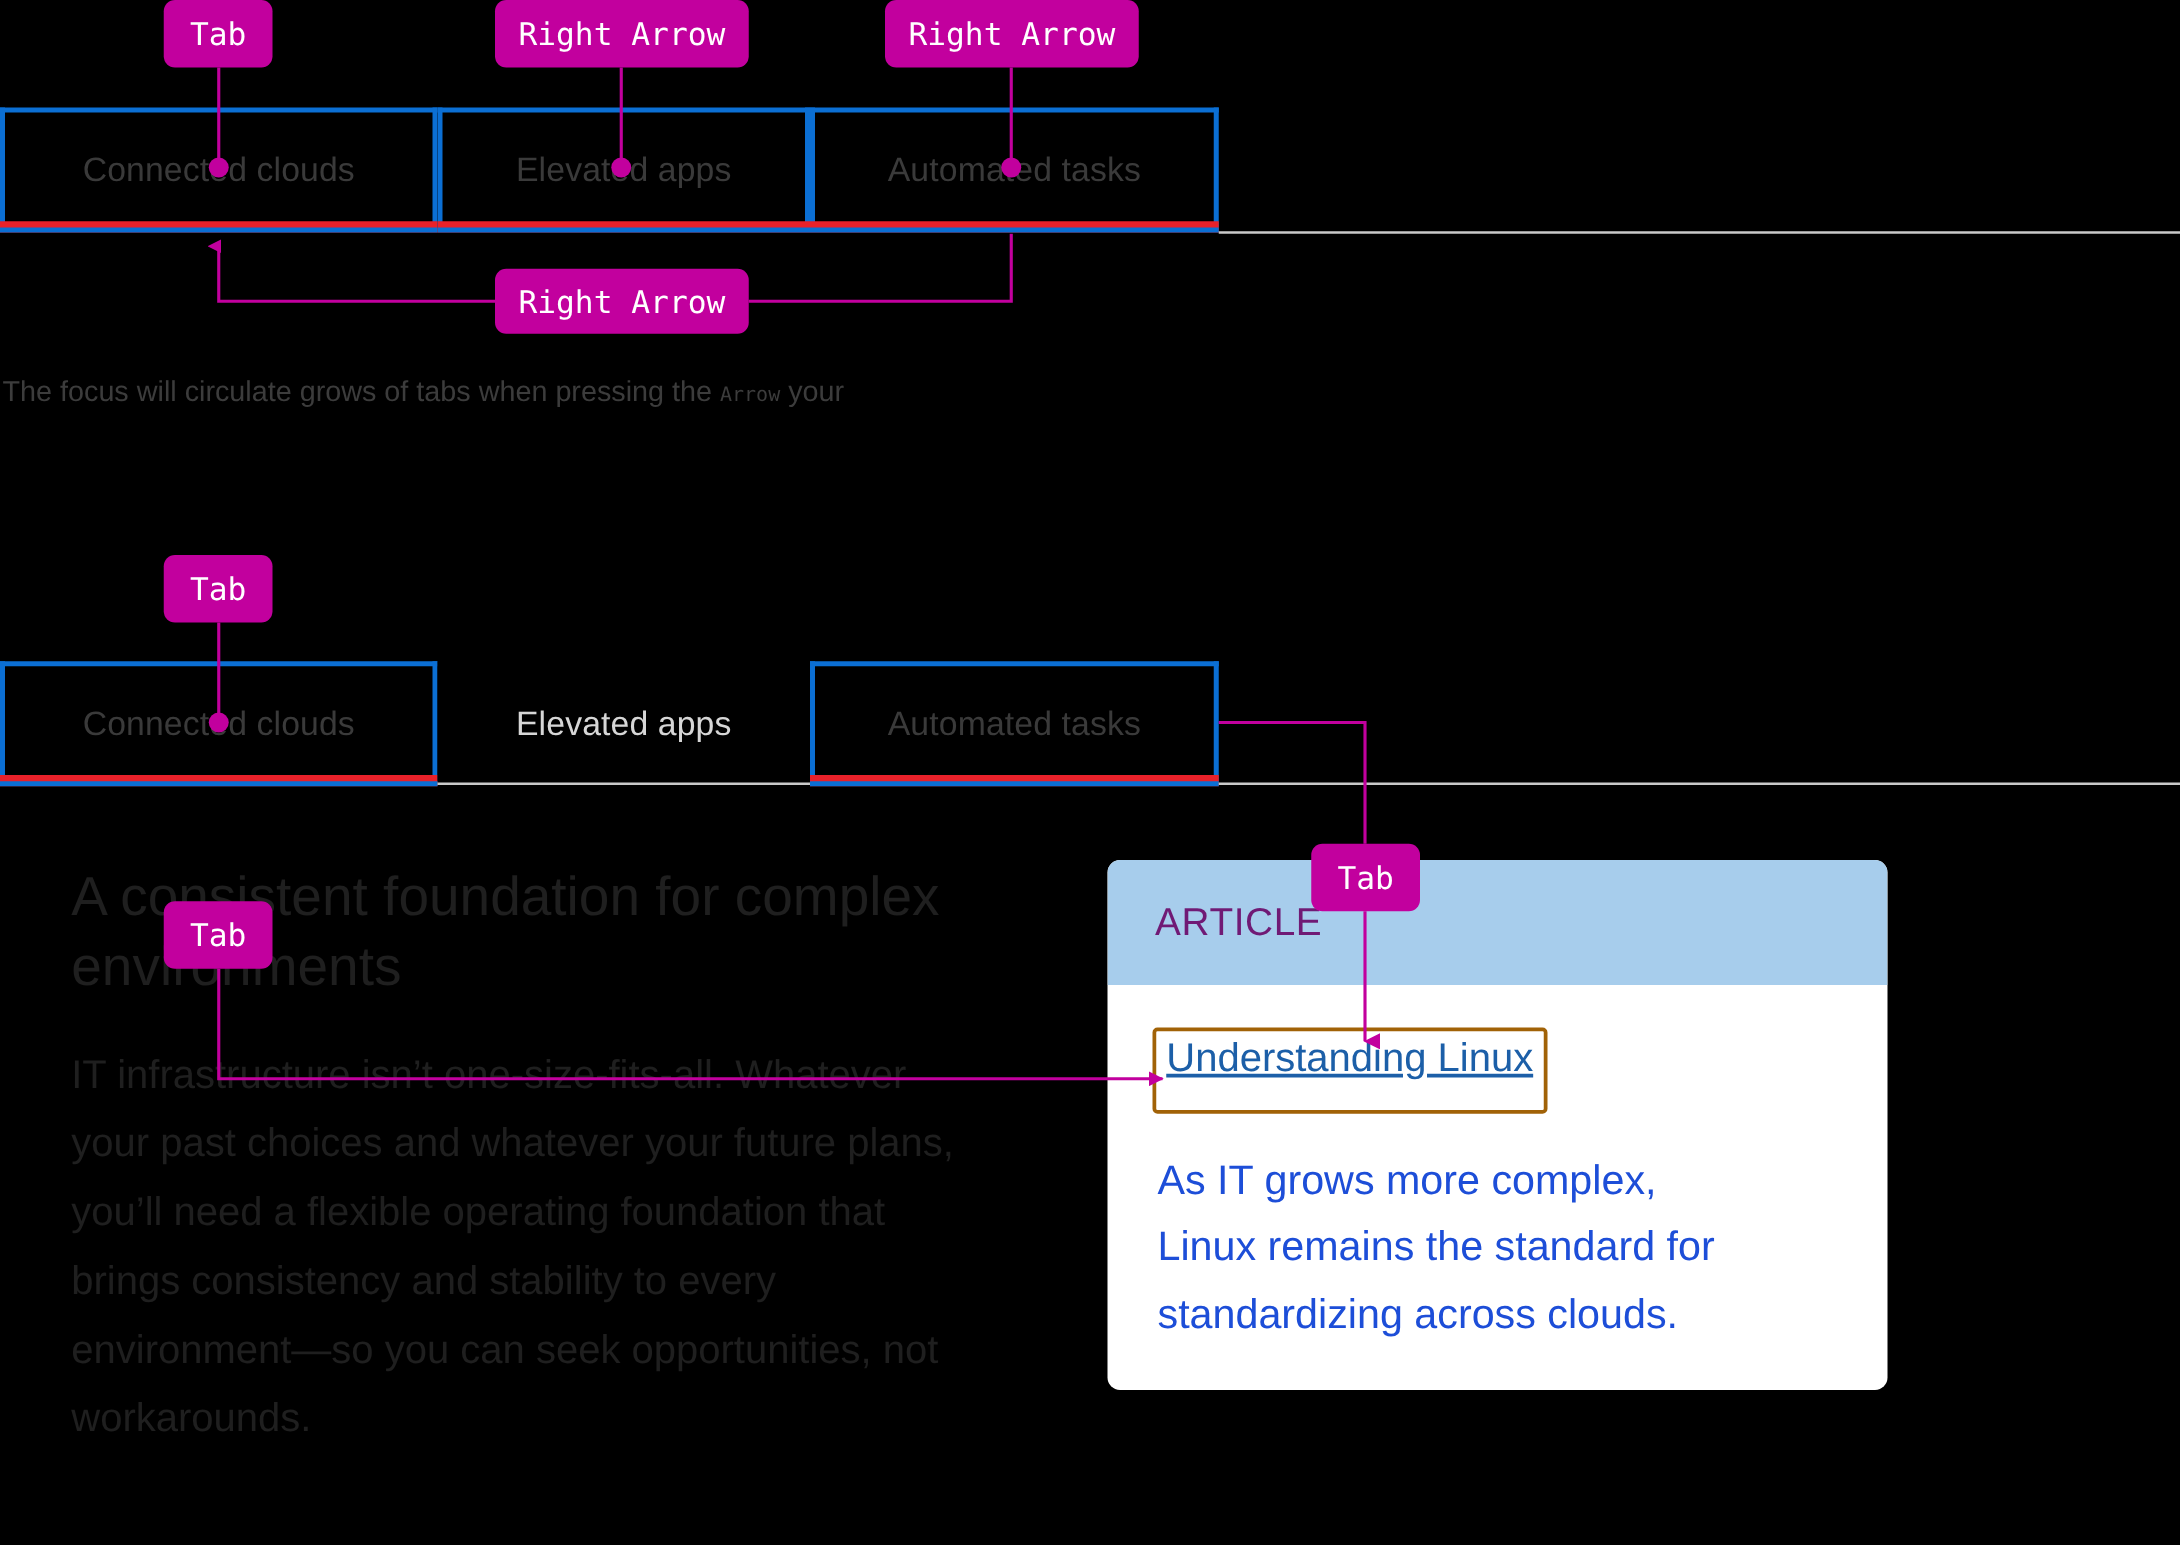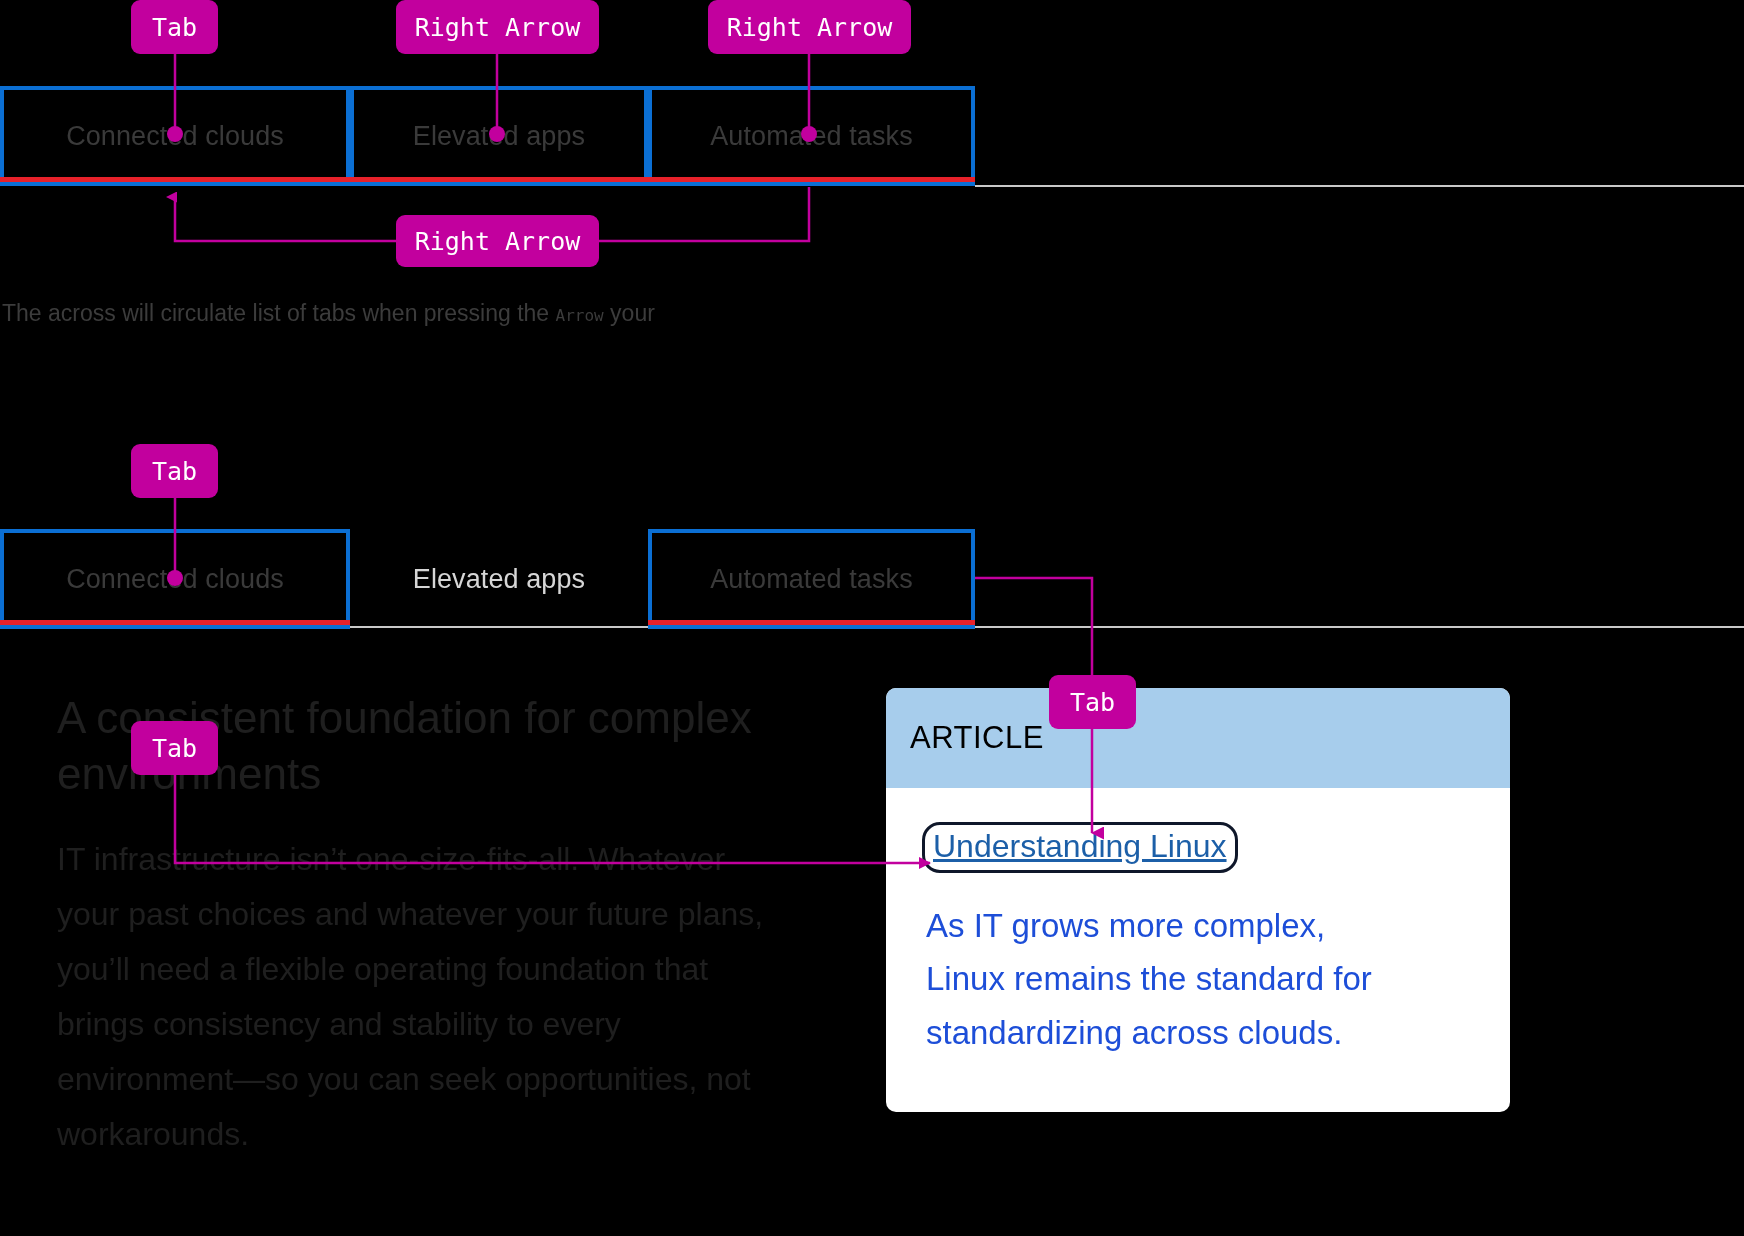--- a/index.html
+++ b/index.html
@@ -87,33 +87,33 @@
     position:absolute;
     background:#ffffff;
     border-radius:10px;
     overflow:hidden;
     box-sizing:border-box;
   }
   .card-head{
     background:#a7cdec;
     height:100px;
     display:flex;align-items:center;
-    padding-left:24px;
-    color:#000000;
+    padding-left:38px;
+    color:#701a75;
     font-size:31px;
     letter-spacing:.5px;
   }
   .card-body{padding:34px 40px 30px 40px;}
   .card-link{
     display:inline-block;
     color:#1c5fa8;
     font-size:32px;
-    border:3px solid #0f172a;
-    border-radius:18px;
-    padding:3px 8px 5px 8px;
+    border:3px solid #a16207;
+    border-radius:4px;
+    padding:3px 8px 23px 8px;
     margin-left:-4px;
     background:#fff;
   }
   .card-text{
     margin-top:26px;
     color:#1d4ed8;
     font-size:33px;
     line-height:1.62;
     width:470px;
   }
@@ -142,21 +142,21 @@
     </div>
     <div class="tab focused" style="width:327px;">
       <span>Automated tasks</span>
       <span class="redbar"></span>
     </div>
   </div>
 
   <div class="strip-underline" style="left:975px;top:185px;width:769px;"></div>
 
   <div class="caption" style="left:2px;top:300px;">
-    <span>The across will circulate list of tabs when pressing the </span><span class="mono">Arrow</span><span> your</span>
+    <span>The focus will circulate grows of tabs when pressing the </span><span class="mono">Arrow</span><span> your</span>
   </div>
 
   <div class="keycap" style="left:131px;top:444px;width:87px;height:54px;padding:0;">Tab</div>
 
   <div class="keycap" style="left:131px;top:721px;width:87px;height:54px;padding:0;">Tab</div>
 
   <div class="keycap" style="left:1049px;top:675px;width:87px;height:54px;padding:0;">Tab</div>
 
   <div class="tabstrip" style="left:0px;top:529px;width:975px;">
     <div class="tab focused" style="width:350px;">

